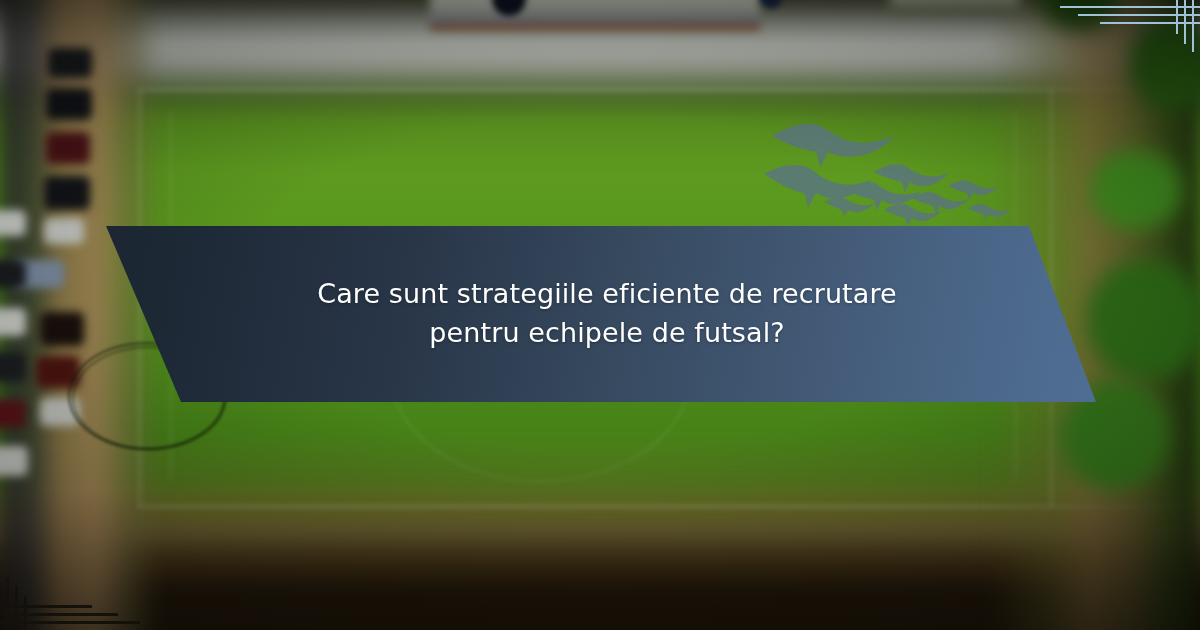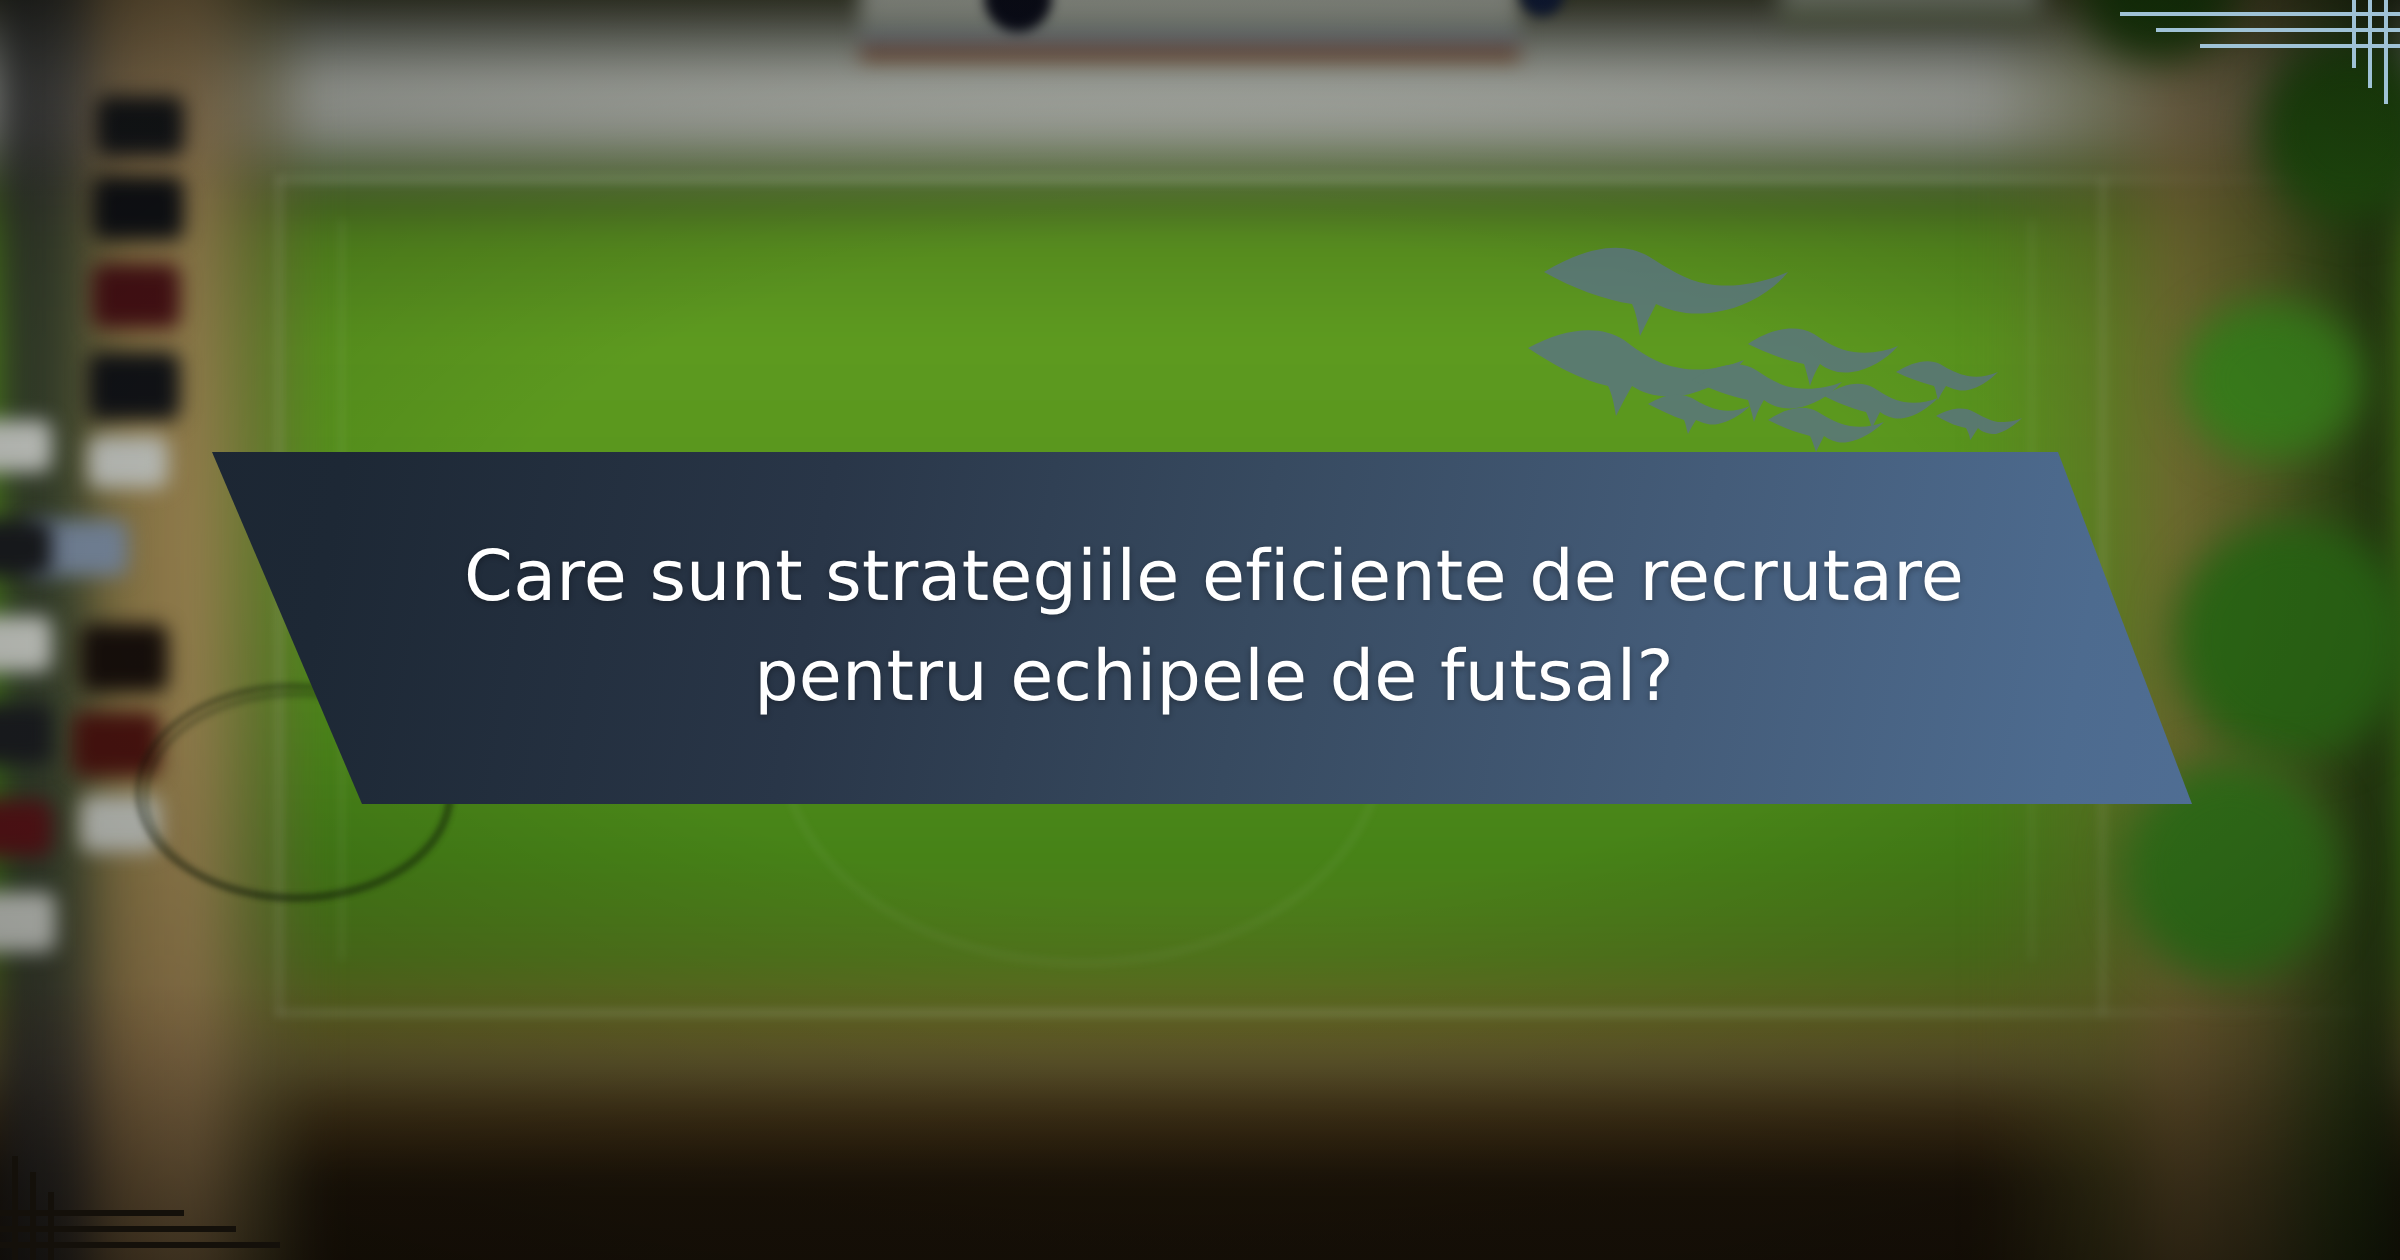--- a/index.html
+++ b/index.html
@@ -177,21 +177,21 @@
         #53719a 100%);
     display: flex;
     align-items: center;
     justify-content: center;
   }
   .banner-text {
     width: 760px;
     margin-left: 14px;
     text-align: center;
     color: #ffffff;
-    font-size: 35px;
+    font-size: 27px;
     line-height: 1.43;
     font-weight: 400;
     letter-spacing: .1px;
     text-shadow: 0 1px 3px rgba(0,0,0,.32);
     white-space: pre-line;
   }
 </style>
 </head>
 <body>
 

